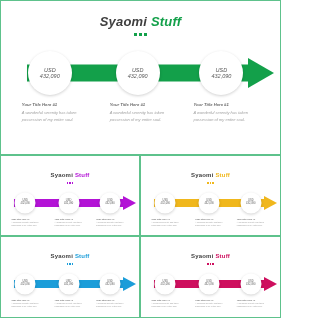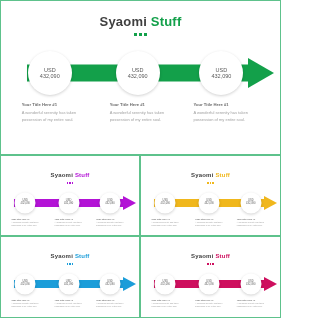--- a/index.html
+++ b/index.html
@@ -170,21 +170,21 @@
   .slide-hero .cap-title { font-size: 4.2px; }
   .slide-hero .cap-body { font-size: 4px; line-height: 1.7; }
   .slide-sm .cap-title { font-size: 2.2px; margin-bottom: 1.5px; }
   .slide-sm .cap-body { font-size: 2px; line-height: 1.7; }
 </style>
 </head>
 <body>
 
 <div class="deck">
 
-  <section class="slide slide-hero" style="border-color: rgb(94, 194, 140);">
+  <section class="slide slide-hero" style="border-color: rgb(94, 194, 140); font-style: italic;">
     <div class="title">
       <span class="title-main">Syaomi </span><span class="title-accent" style="color: rgb(19, 160, 74);">Stuff</span>
     </div>
     <div class="dots">
       <span class="dot" style="background: rgb(19, 160, 74);"></span>
       <span class="dot" style="background: rgb(19, 160, 74);"></span>
       <span class="dot" style="background: rgb(19, 160, 74);"></span>
     </div>
 
     <div class="timeline">

